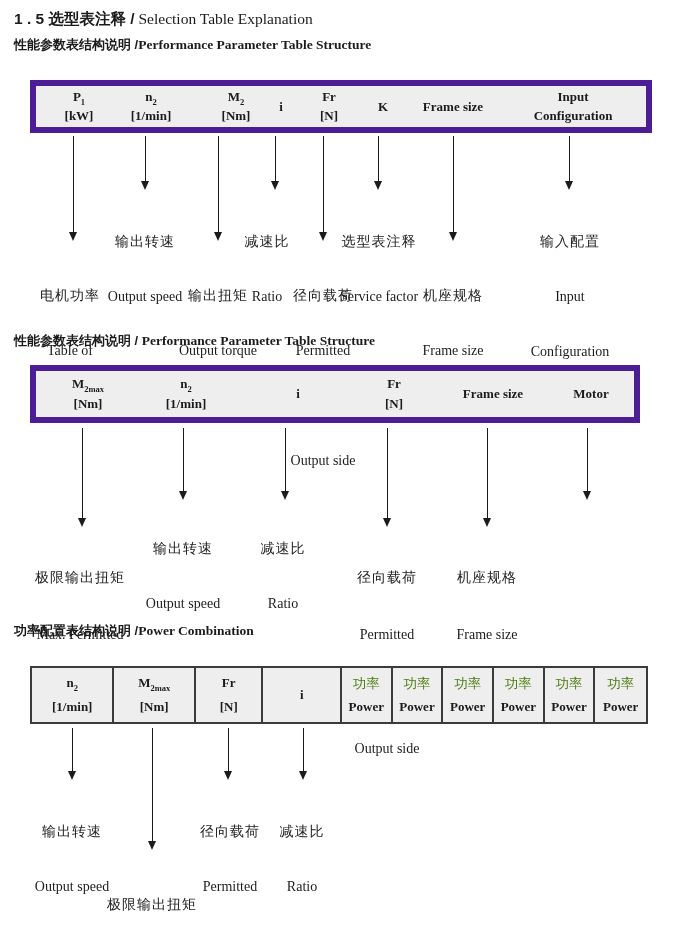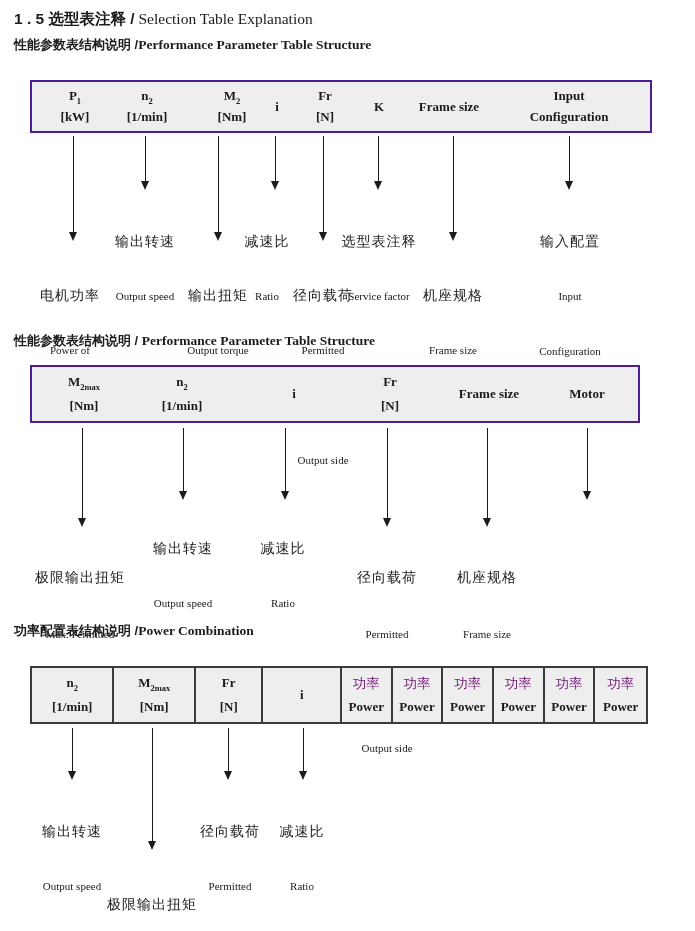--- a/index.html
+++ b/index.html
@@ -7,42 +7,42 @@
         color:#1b1b1b;font-family:"Liberation Serif",serif;}
   .zh{font-family:"Liberation Sans",sans-serif;}
   .en{font-family:"Liberation Serif",serif;}
 
   .title{position:absolute;left:14px;top:9px;font-size:15.5px;white-space:pre;}
   .title .zh{font-weight:bold;}
 
   .sec-head{position:absolute;font-size:13.5px;font-weight:bold;white-space:pre;}
   .sec-head .zh{font-size:13px;}
 
-  .tbl{position:absolute;background:#eeeeee;border:2px solid #4c1d95;box-sizing:border-box;font-family:Liberation Serif, serif;}
+  .tbl{position:absolute;background:#eeeeee;border:6px solid #4c1d95;box-sizing:border-box;font-family:Liberation Serif, serif;}
   .cell{position:absolute;top:0;height:100%;transform:translateX(-50%);
         display:flex;flex-direction:column;justify-content:space-evenly;align-items:center;
         font-weight:bold;font-size:13px;white-space:nowrap;}
   .cell.one{justify-content:center;}
   sub{font-size:8.5px;line-height:0;}
 
   .t3{position:absolute;background:#eeeeee;border:2px solid #3b3b3b;box-sizing:border-box;
       display:flex;}
   .t3cell{display:flex;flex-direction:column;justify-content:space-evenly;align-items:center;
           border-right:2px solid #3b3b3b;box-sizing:border-box;font-weight:bold;font-size:13px;}
   .t3cell:last-child{border-right:none;}
-  .t3cell .pzh{font-family:"Liberation Sans",sans-serif;font-weight:normal;font-size:13.5px;color:#701a75;}
+  .t3cell .pzh{font-family:"Liberation Sans",sans-serif;font-weight:normal;font-size:13.5px;color:#4d7c0f;}
 
   .arr{position:absolute;width:1px;background:#1b1b1b;}
   .arr::after{content:"";position:absolute;left:-4px;bottom:-9px;width:0;height:0;
               border-left:4.5px solid transparent;border-right:4.5px solid transparent;
               border-top:9px solid #1b1b1b;}
 
   .co{position:absolute;transform:translateX(-50%);text-align:center;white-space:pre;}
   .co .zh{font-size:14px;letter-spacing:1px;line-height:19px;color:#222;}
-  .co .en{font-size:11px;line-height:19px;}
+  .co .en{font-size:14px;line-height:19px;}
   .co.lh21 .zh{line-height:21px;}
   .co.lh21 .en{line-height:21px;}
 </style>
 </head>
 <body>
 
 <div class="page">
 
   <div class="title"><span class="zh">1 . 5 选型表注释 /</span><span class="en"> Selection Table Explanation</span></div>
 
@@ -101,21 +101,21 @@
     <div class="zh">选型表注释</div>
     <div class="en">Service factor</div>
   </div>
   <div class="co" style="left:570px;top:196px">
     <div class="zh">输入配置</div>
     <div class="en">Input</div>
     <div class="en">Configuration</div>
   </div>
   <div class="co" style="left:70px;top:250px">
     <div class="zh">电机功率</div>
-    <div class="en">Power of</div>
+    <div class="en">Table of</div>
     <div class="en">motor</div>
   </div>
   <div class="co" style="left:218px;top:250px">
     <div class="zh">输出扭矩</div>
     <div class="en">Output torque</div>
   </div>
   <div class="co" style="left:323px;top:250px">
     <div class="zh">径向载荷</div>
     <div class="en">Permitted</div>
     <div class="en">Overhung load</div>

